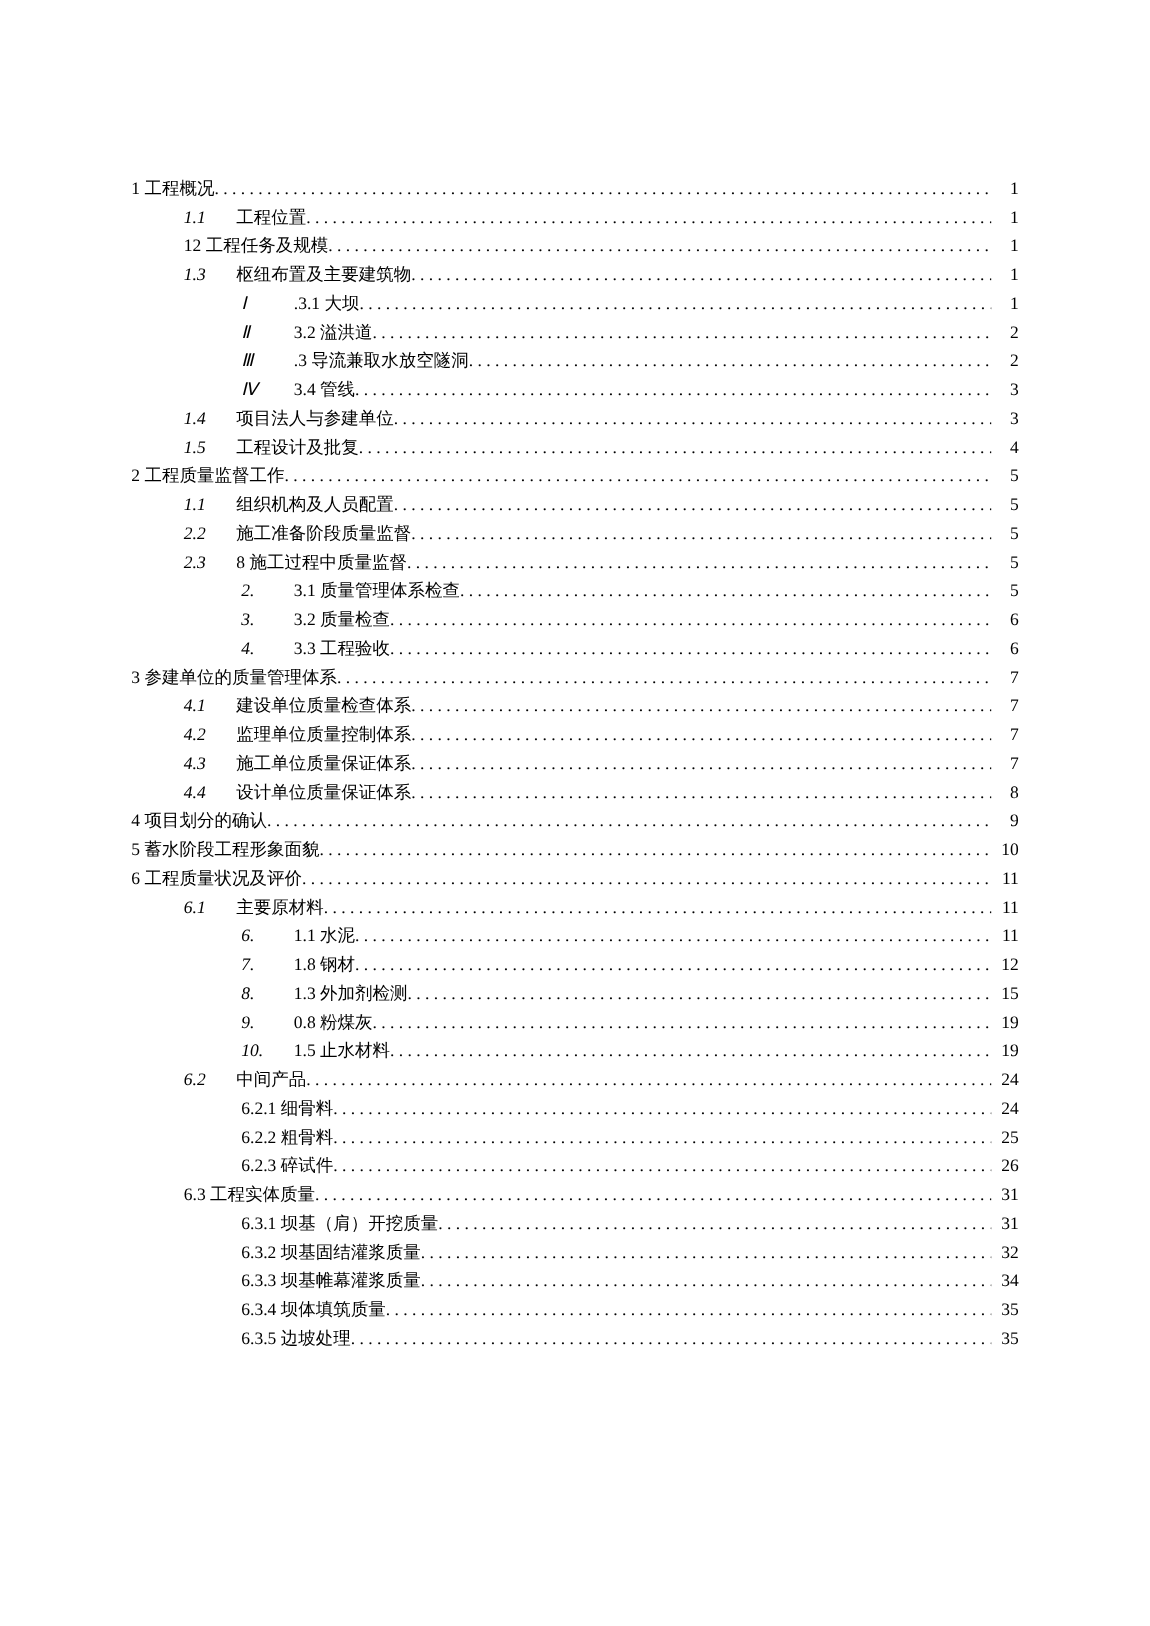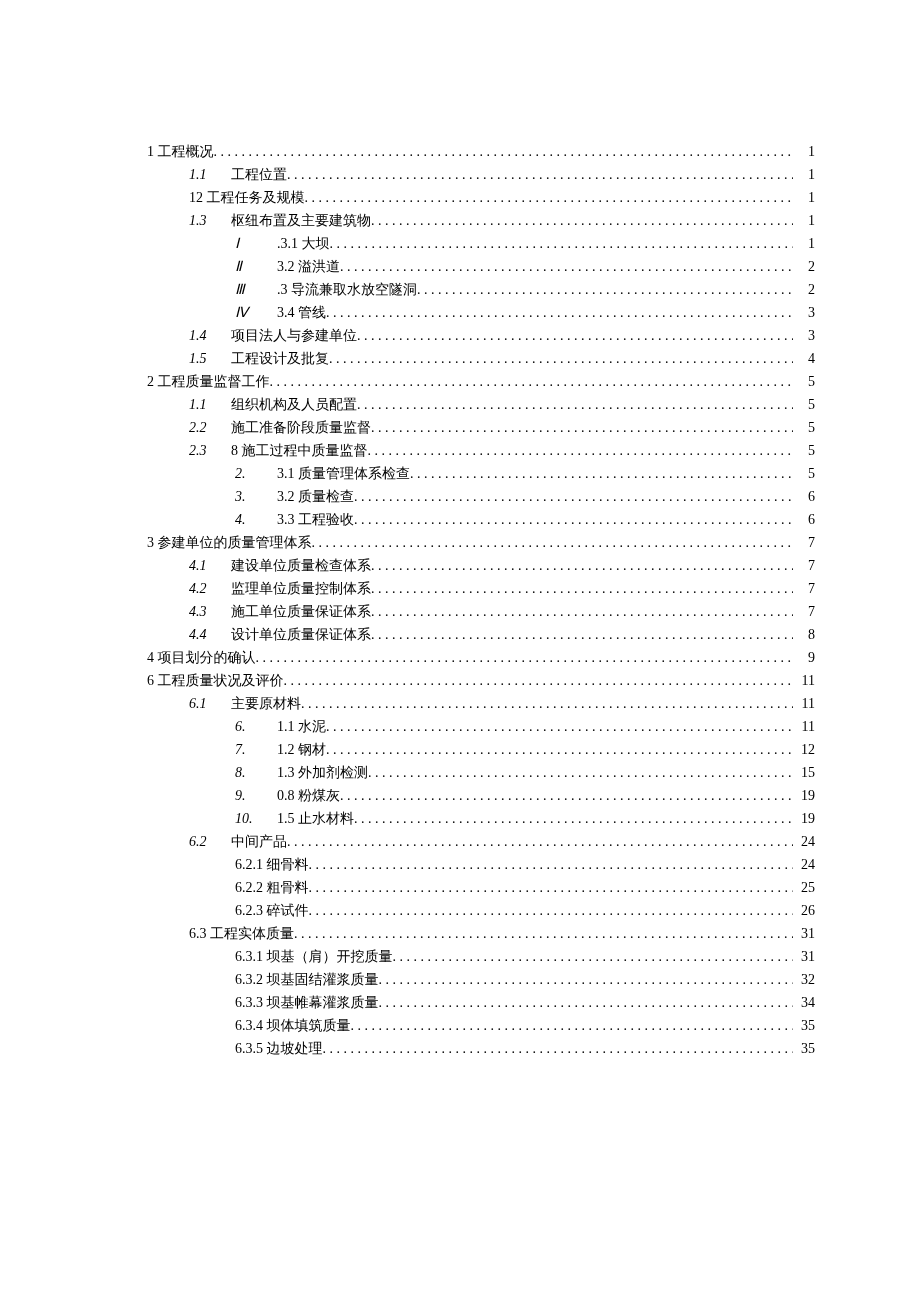--- a/index.html
+++ b/index.html
@@ -16,21 +16,20 @@
     box-sizing: border-box;
     padding: 140px 105px 0 105px;
     position: relative;
   }
   .toc-line {
     display: flex;
     align-items: flex-start;
     white-space: nowrap;
     line-height: 23px;
     height: 23px;
-    margin-left: 42px;
   }
   .indent-0 { padding-left: 0; }
   .indent-1 { padding-left: 42px; }
   .indent-2 { padding-left: 88px; }
   .label-col {
     display: inline-block;
     min-width: 36px;
     padding-right: 6px;
     font-style: italic;
   }
@@ -187,39 +186,44 @@
         <span class="title-txt">设计单位质量保证体系</span>
         <span class="dots"></span>
         <span class="pg">8</span>
       </div>
       <div class="toc-line indent-0">
         <span class="title-txt">4 项目划分的确认</span>
         <span class="dots"></span>
         <span class="pg">9</span>
       </div>
       <div class="toc-line indent-0">
+        <span class="title-txt">5 蓄水阶段工程形象面貌</span>
+        <span class="dots"></span>
+        <span class="pg">10</span>
+      </div>
+      <div class="toc-line indent-0">
         <span class="title-txt">6 工程质量状况及评价</span>
         <span class="dots"></span>
         <span class="pg">11</span>
       </div>
       <div class="toc-line indent-1">
         <span class="label-col">6.1</span>
         <span class="title-txt">主要原材料</span>
         <span class="dots"></span>
         <span class="pg">11</span>
       </div>
       <div class="toc-line indent-2">
         <span class="label-col">6.</span>
         <span class="title-txt">1.1 水泥</span>
         <span class="dots"></span>
         <span class="pg">11</span>
       </div>
       <div class="toc-line indent-2">
         <span class="label-col">7.</span>
-        <span class="title-txt">1.2 钢材</span>
+        <span class="title-txt">1.8 钢材</span>
         <span class="dots"></span>
         <span class="pg">12</span>
       </div>
       <div class="toc-line indent-2">
         <span class="label-col">8.</span>
         <span class="title-txt">1.3 外加剂检测</span>
         <span class="dots"></span>
         <span class="pg">15</span>
       </div>
       <div class="toc-line indent-2">

